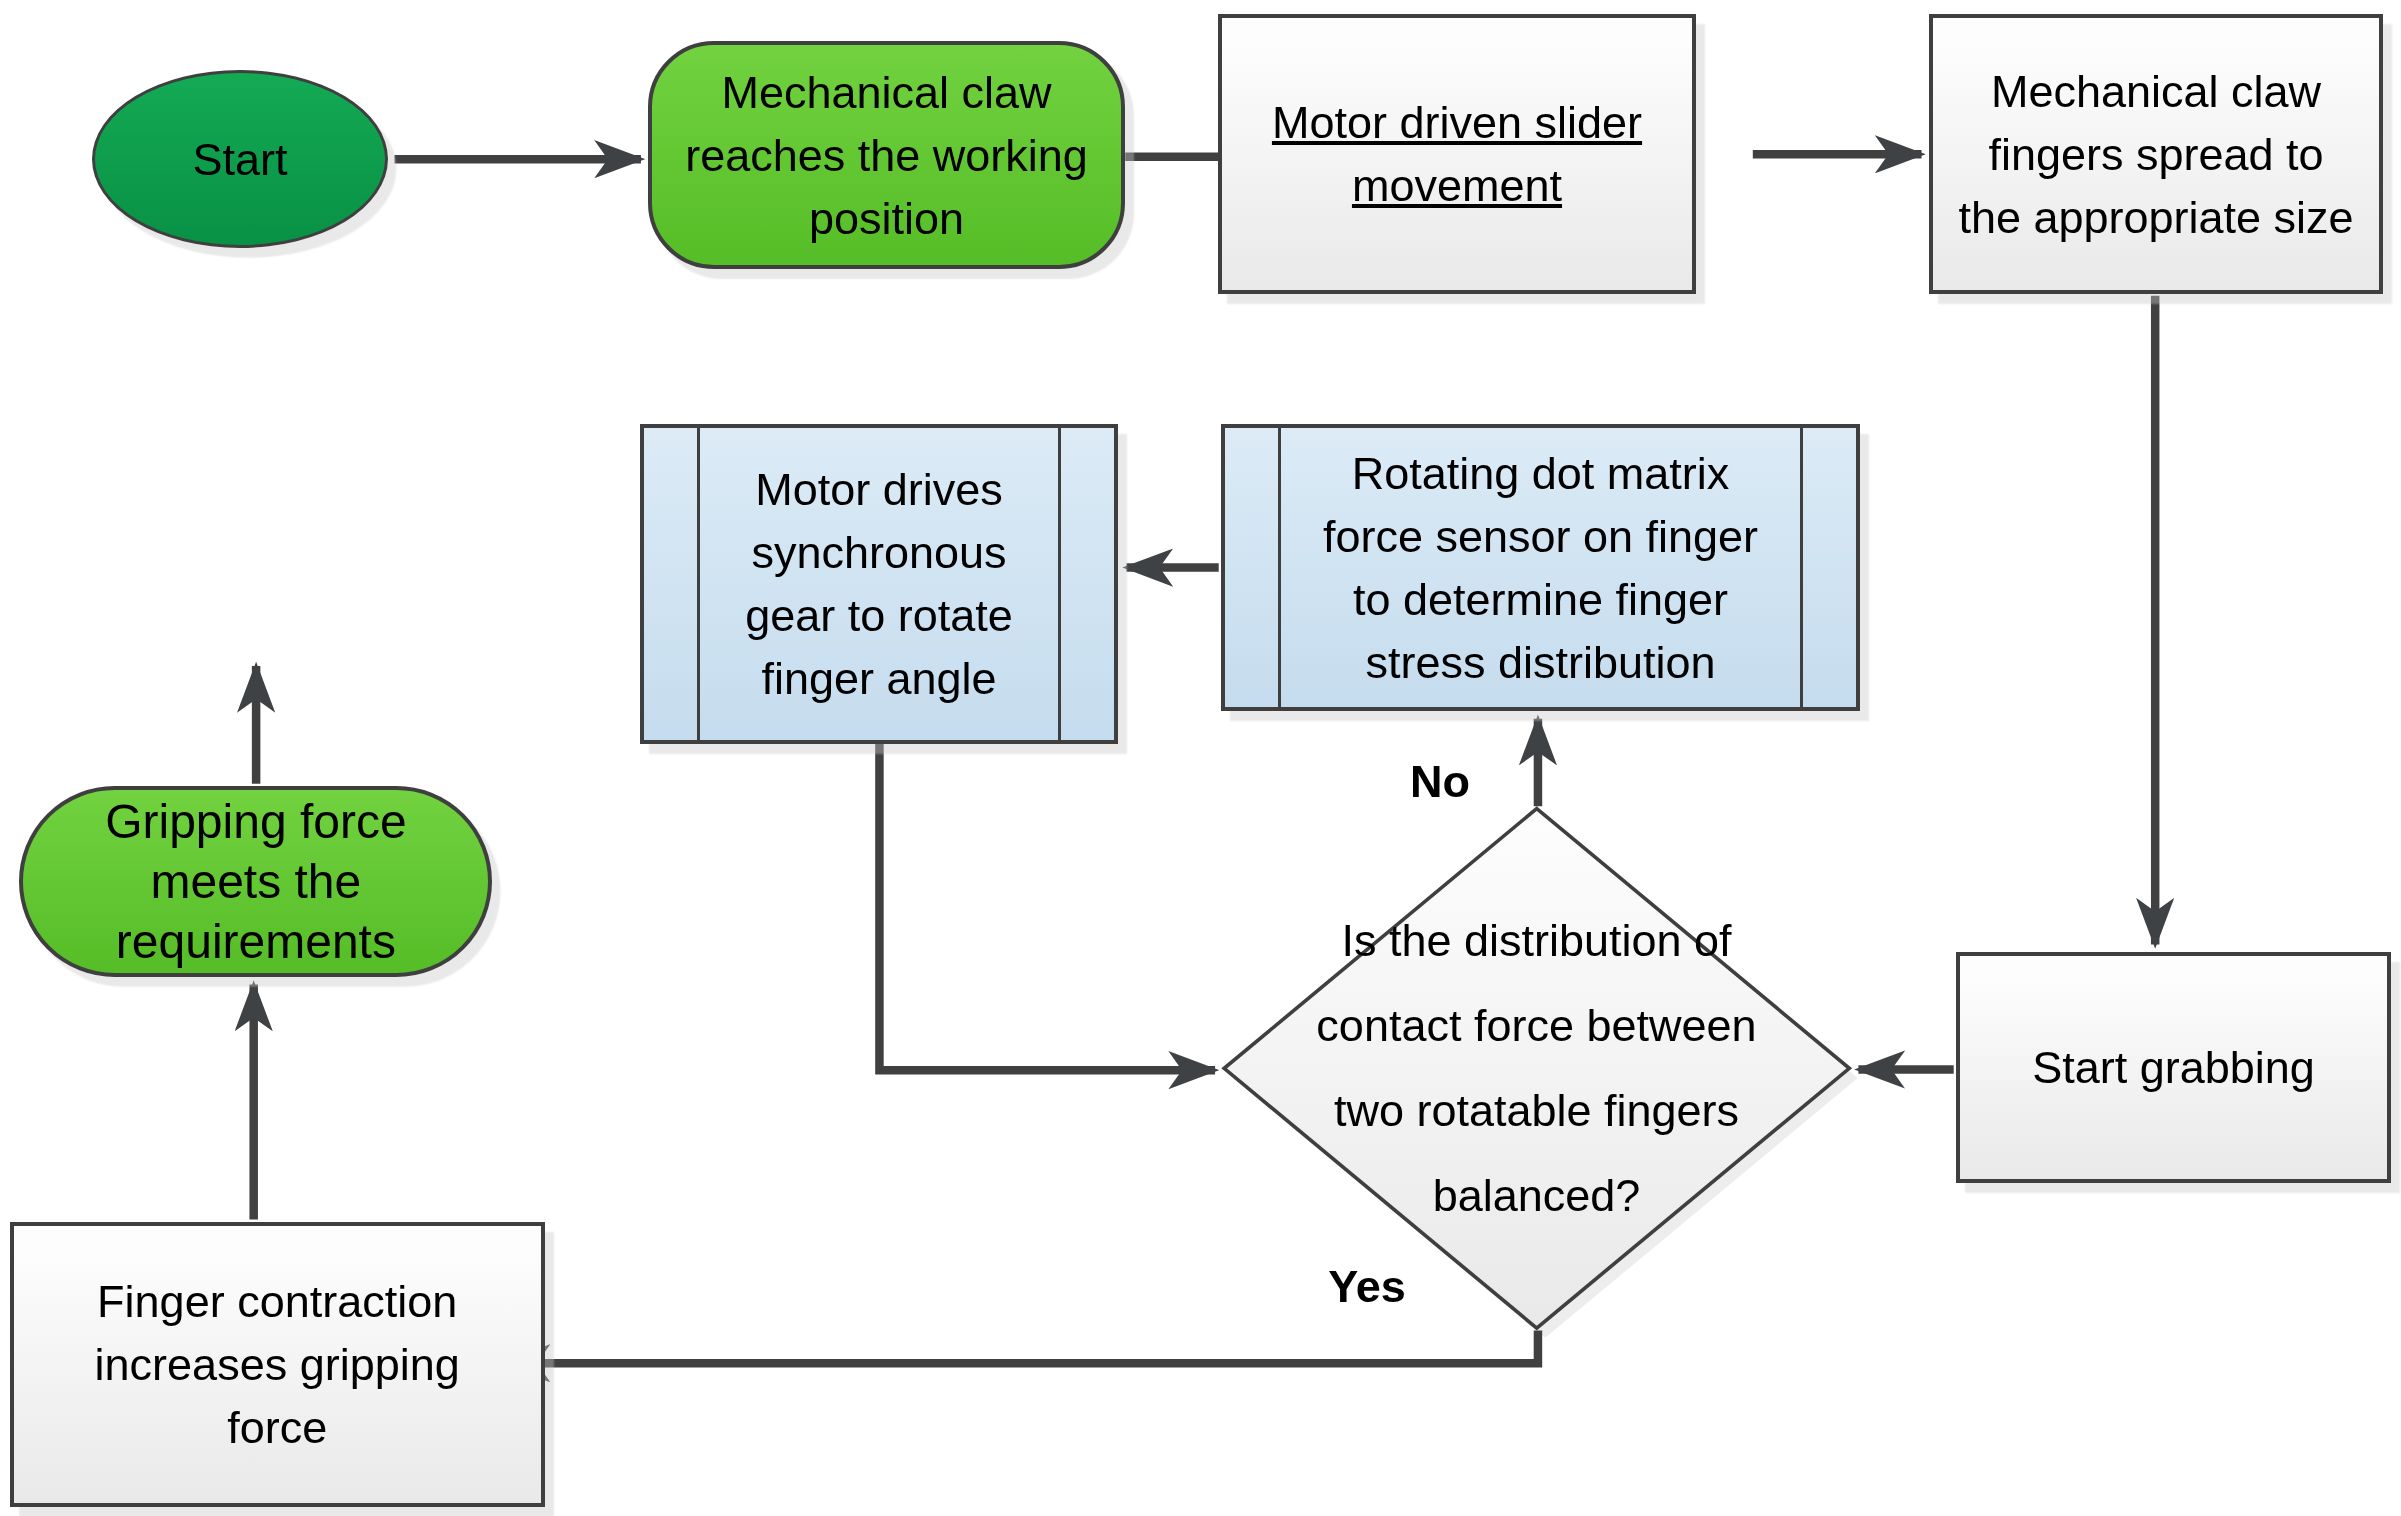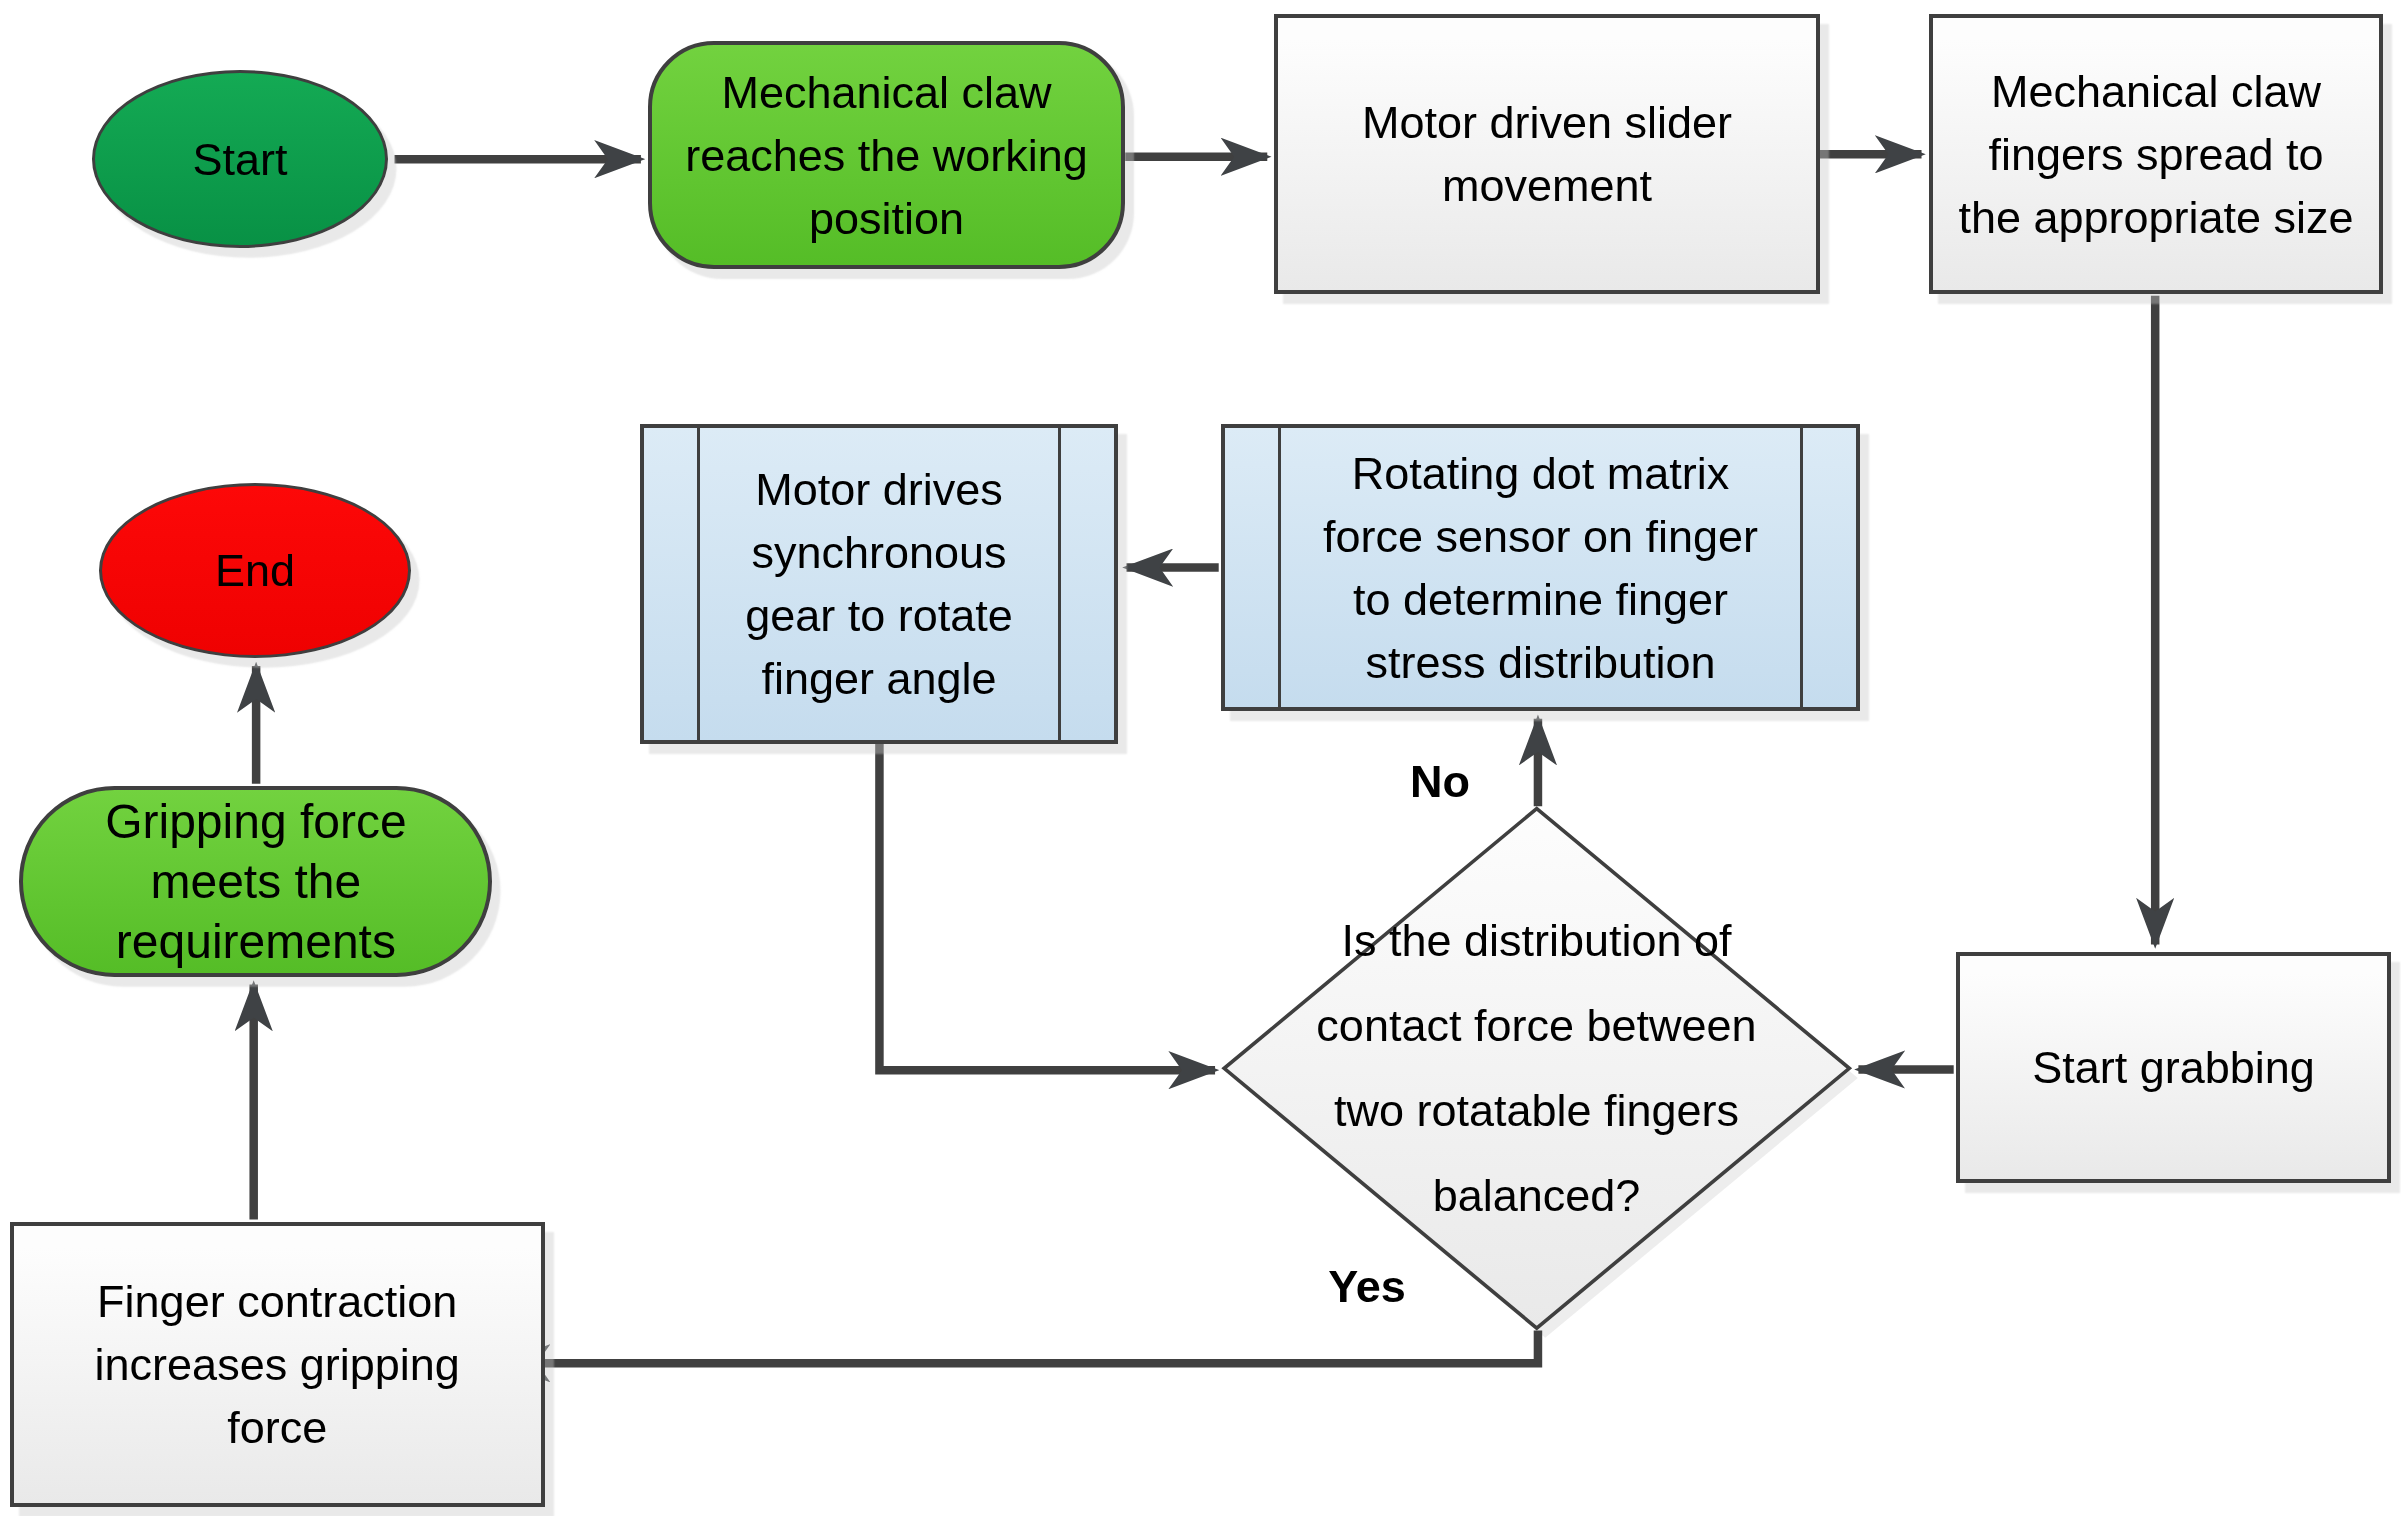--- a/index.html
+++ b/index.html
@@ -76,21 +76,21 @@
   <div class="node ellipse green-dark shadowed" style="left:92px; top:70px; width:296px; height:178px;">
     <span class="lbl">Start</span>
   </div>
 
   <div class="node green-light shadowed" style="left:648px; top:41px; width:477px; height:228px; border-radius:66px;">
     <span class="lbl">Mechanical claw
 reaches the working
 position</span>
   </div>
 
-  <div class="node gray-fill shadowed" style="left:1274px; top:14px; width:546px; height:280px;">
+  <div class="node gray-fill shadowed" style="left:1218px; top:14px; width:478px; height:280px;text-decoration:underline;">
     <span class="lbl">Motor driven slider
 movement</span>
   </div>
 
   <div class="node gray-fill shadowed" style="left:1929px; top:14px; width:454px; height:280px;">
     <span class="lbl">Mechanical claw
 fingers spread to
 the appropriate size</span>
   </div>
 
@@ -124,21 +124,18 @@
 increases gripping
 force</span>
   </div>
 
   <div class="node green-light shadowed tight" style="left:19.4px; top:786px; width:473px; height:191px; border-radius:96px;">
     <span class="lbl">Gripping force
 meets the
 requirements</span>
   </div>
 
-  <div class="node ellipse red-fill shadowed" style="left:99px; top:483px; width:312px; height:175px;">
-    <span class="lbl">End</span>
-  </div>
 
   <div class="edge-label" style="left:1367px; top:750px; width:146px; height:63px;">No</div>
   <div class="edge-label" style="left:1288px; top:1255px; width:158px; height:63px;">Yes</div>
 
 </div>
 
 
 </body></html>

